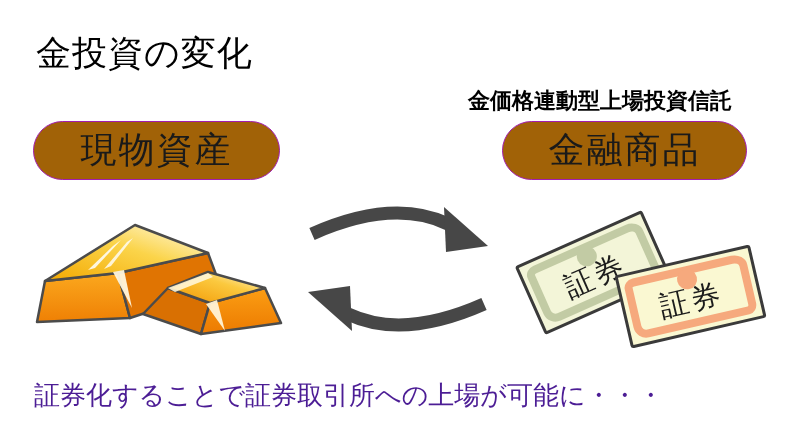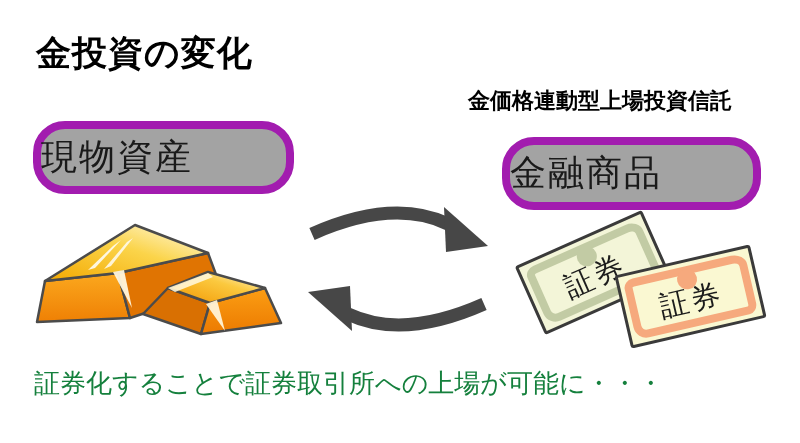--- a/index.html
+++ b/index.html
@@ -6,40 +6,40 @@
   body{
     width:800px;height:443px;position:relative;overflow:hidden;
     background:#ffffff;
     font-family:"Liberation Sans","DejaVu Sans",sans-serif;
     color:#111;
   }
   .abs{position:absolute;}
 
   .title{
     left:36px;top:30px;
-    font-size:35px;font-weight:bold;color:#000;
+    font-size:35px;font-weight:normal;color:#000;
     letter-spacing:1px;white-space:nowrap;
   }
 
   .pill{
-    height:57px;border:8px solid #a21caf;border-radius:32px;
-    display:flex;align-items:center;justify-content:flex-start;
-    background:#a3a3a3;box-sizing:content-box;
+    height:57px;border:1px solid #a21caf;border-radius:32px;
+    display:flex;align-items:center;justify-content:center;
+    background:#a16207;box-sizing:content-box;
   }
   .pill-left{left:33px;top:121px;width:245px;}
-  .pill-right{left:502px;top:137px;width:243px;}
+  .pill-right{left:502px;top:121px;width:243px;}
   .pill-text{font-size:36px;color:#1a1a1a;letter-spacing:2px;white-space:nowrap;}
 
   .etf-annotation{
     left:468px;top:86px;width:320px;text-align:left;
     font-size:22px;font-weight:bold;color:#000;white-space:nowrap;
   }
 
   .bottom-caption{
-    left:34px;top:366px;font-size:26px;color:#15803d;white-space:nowrap;text-align:center;
+    left:34px;top:378px;font-size:26px;color:#4c1d95;white-space:nowrap;text-align:center;
   }
 
   
   .cert{
     width:133px;height:69px;border:3px solid #3a3a3a;border-radius:3px;
     display:flex;align-items:center;justify-content:center;
   }
   .cert-back{
     left:524px;top:235px;background:#f3f5d8;transform:rotate(-24deg);z-index:2;
   }

